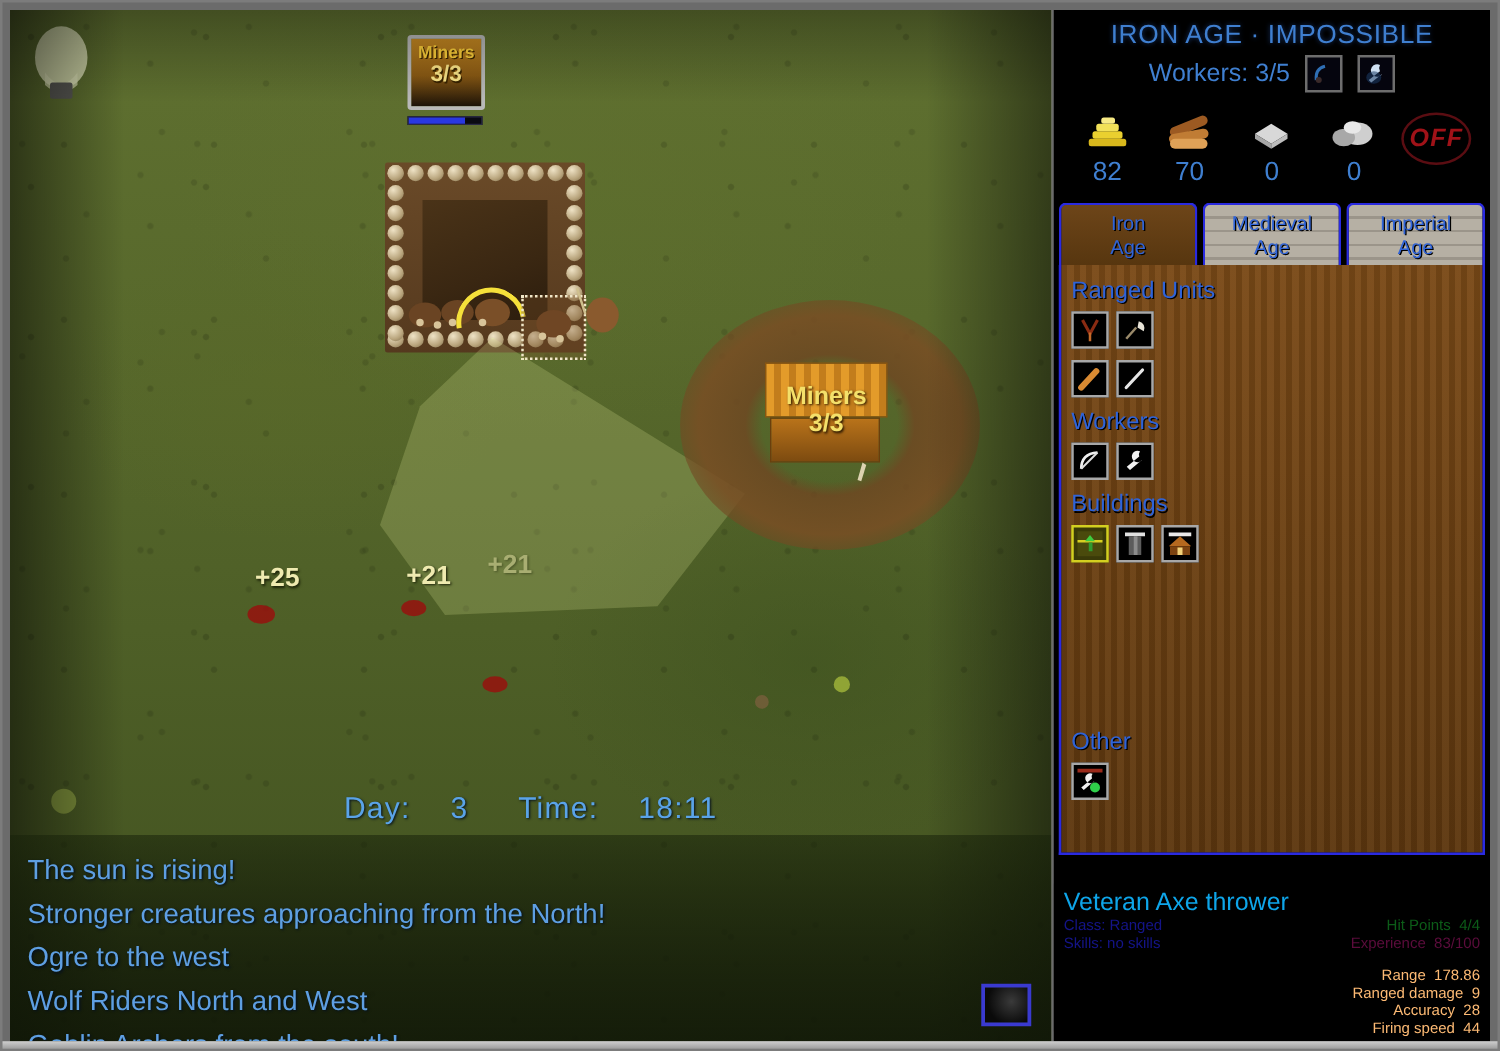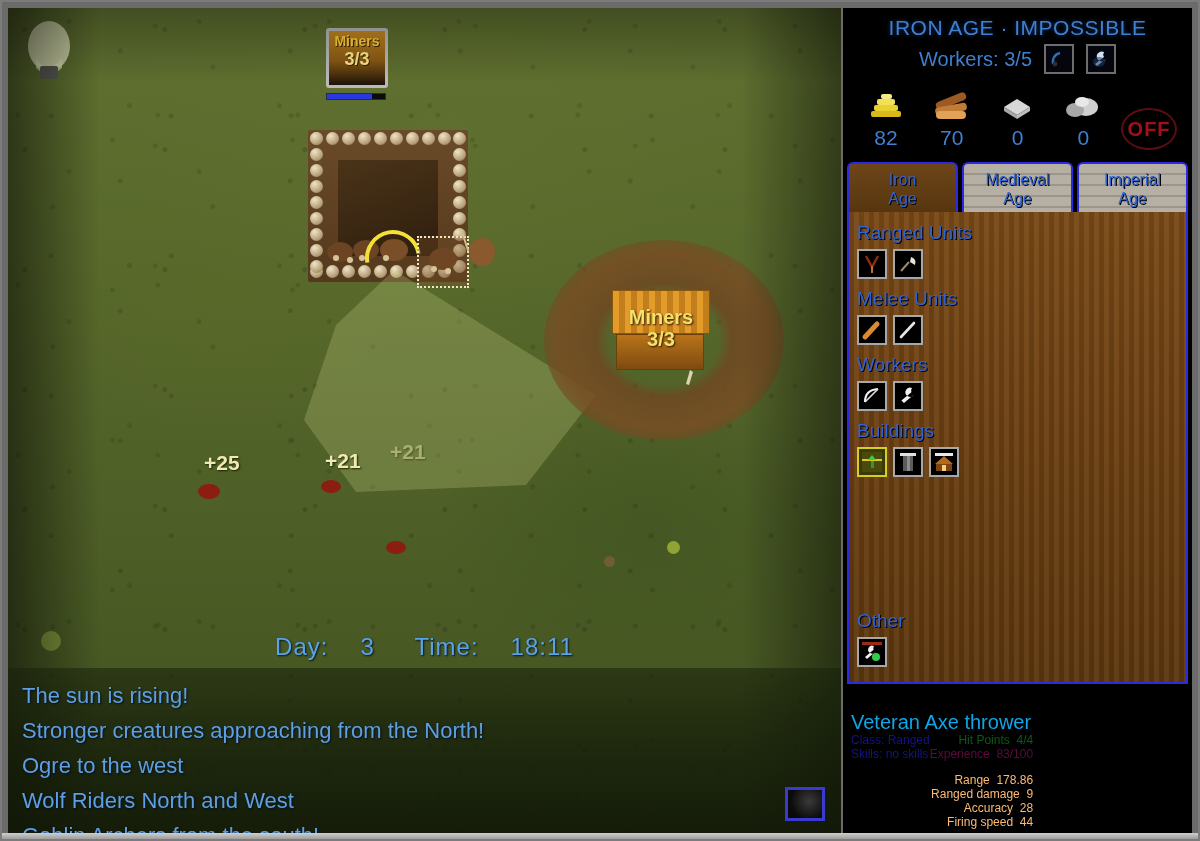--- a/index.html
+++ b/index.html
@@ -236,21 +236,21 @@
     box-sizing:border-box;display:flex;align-items:center;justify-content:center;
     cursor:pointer;
   }
 
   
   #detail{
     position:absolute;left:0;right:0;bottom:8px;height:118px;background:#000;
     padding:4px 8px;box-sizing:border-box;
   }
   .d-name{color:#0ea5e9;font-size:20px;line-height:22px;}
-  .d-cols{display:flex;}
+  .d-cols{display:flex;justify-content:space-between;}
   .d-left div{color:#141488;font-size:12px;line-height:14px;}
   .d-right{text-align:right;}
   .d-right div{font-size:12px;line-height:14px;color:#fdba74;}
   .d-hp{color:#0c5c18 !important;}
   .d-xp{color:#5c0c3c !important;}
   .d-gap{height:12px;}
 
   
   #rstrip{
     position:absolute;right:0;top:0;width:8px;height:841px;background:#6b6b6b;
@@ -461,21 +461,21 @@
       <div class="res-cell">
         <div class="res-ico">
           <svg width="46" height="32" viewBox="0 0 46 32">
             <ellipse cx="26" cy="18" rx="12" ry="9" fill="#cfcfcf"></ellipse>
             <ellipse cx="15" cy="21" rx="9" ry="7" fill="#a8a8a8"></ellipse>
             <ellipse cx="22" cy="13" rx="7" ry="5" fill="#e8e8e8"></ellipse>
           </svg>
         </div>
         <div class="res-val">0</div>
       </div>
-      <div class="res-cell" style="display:flex;justify-content:center;align-items:flex-end;height:60px;">
+      <div class="res-cell" style="display:flex;justify-content:center;align-items:flex-start;height:60px;font-style:italic;">
         <div class="off-badge">OFF</div>
       </div>
     </div>
 
     <div id="tabs">
       <div class="tab active">
         <div>Iron</div>
         <div>Age</div>
       </div>
       <div class="tab locked">
@@ -499,21 +499,20 @@
             </svg>
         </div>
         <div class="bico">
           <svg width="22" height="22" viewBox="0 0 22 22">
               <path d="M14 4 q6 2 4 8 l-5-3z" fill="#e8e4d8"></path>
               <path d="M12 9 L4 18" stroke="#9a8a6a" stroke-width="2"></path>
             </svg>
         </div>
       </div>
 
-      <div class="sec-title">Melee Units</div>
       <div class="ico-row">
         <div class="bico">
           <svg width="22" height="22" viewBox="0 0 22 22">
               <path d="M4 18 L16 5" stroke="#d98a32" stroke-width="5" stroke-linecap="round"></path>
             </svg>
         </div>
         <div class="bico">
           <svg width="22" height="22" viewBox="0 0 22 22">
               <path d="M4 18 L17 4" stroke="#e6e6e6" stroke-width="2.6" stroke-linecap="round"></path>
             </svg>

